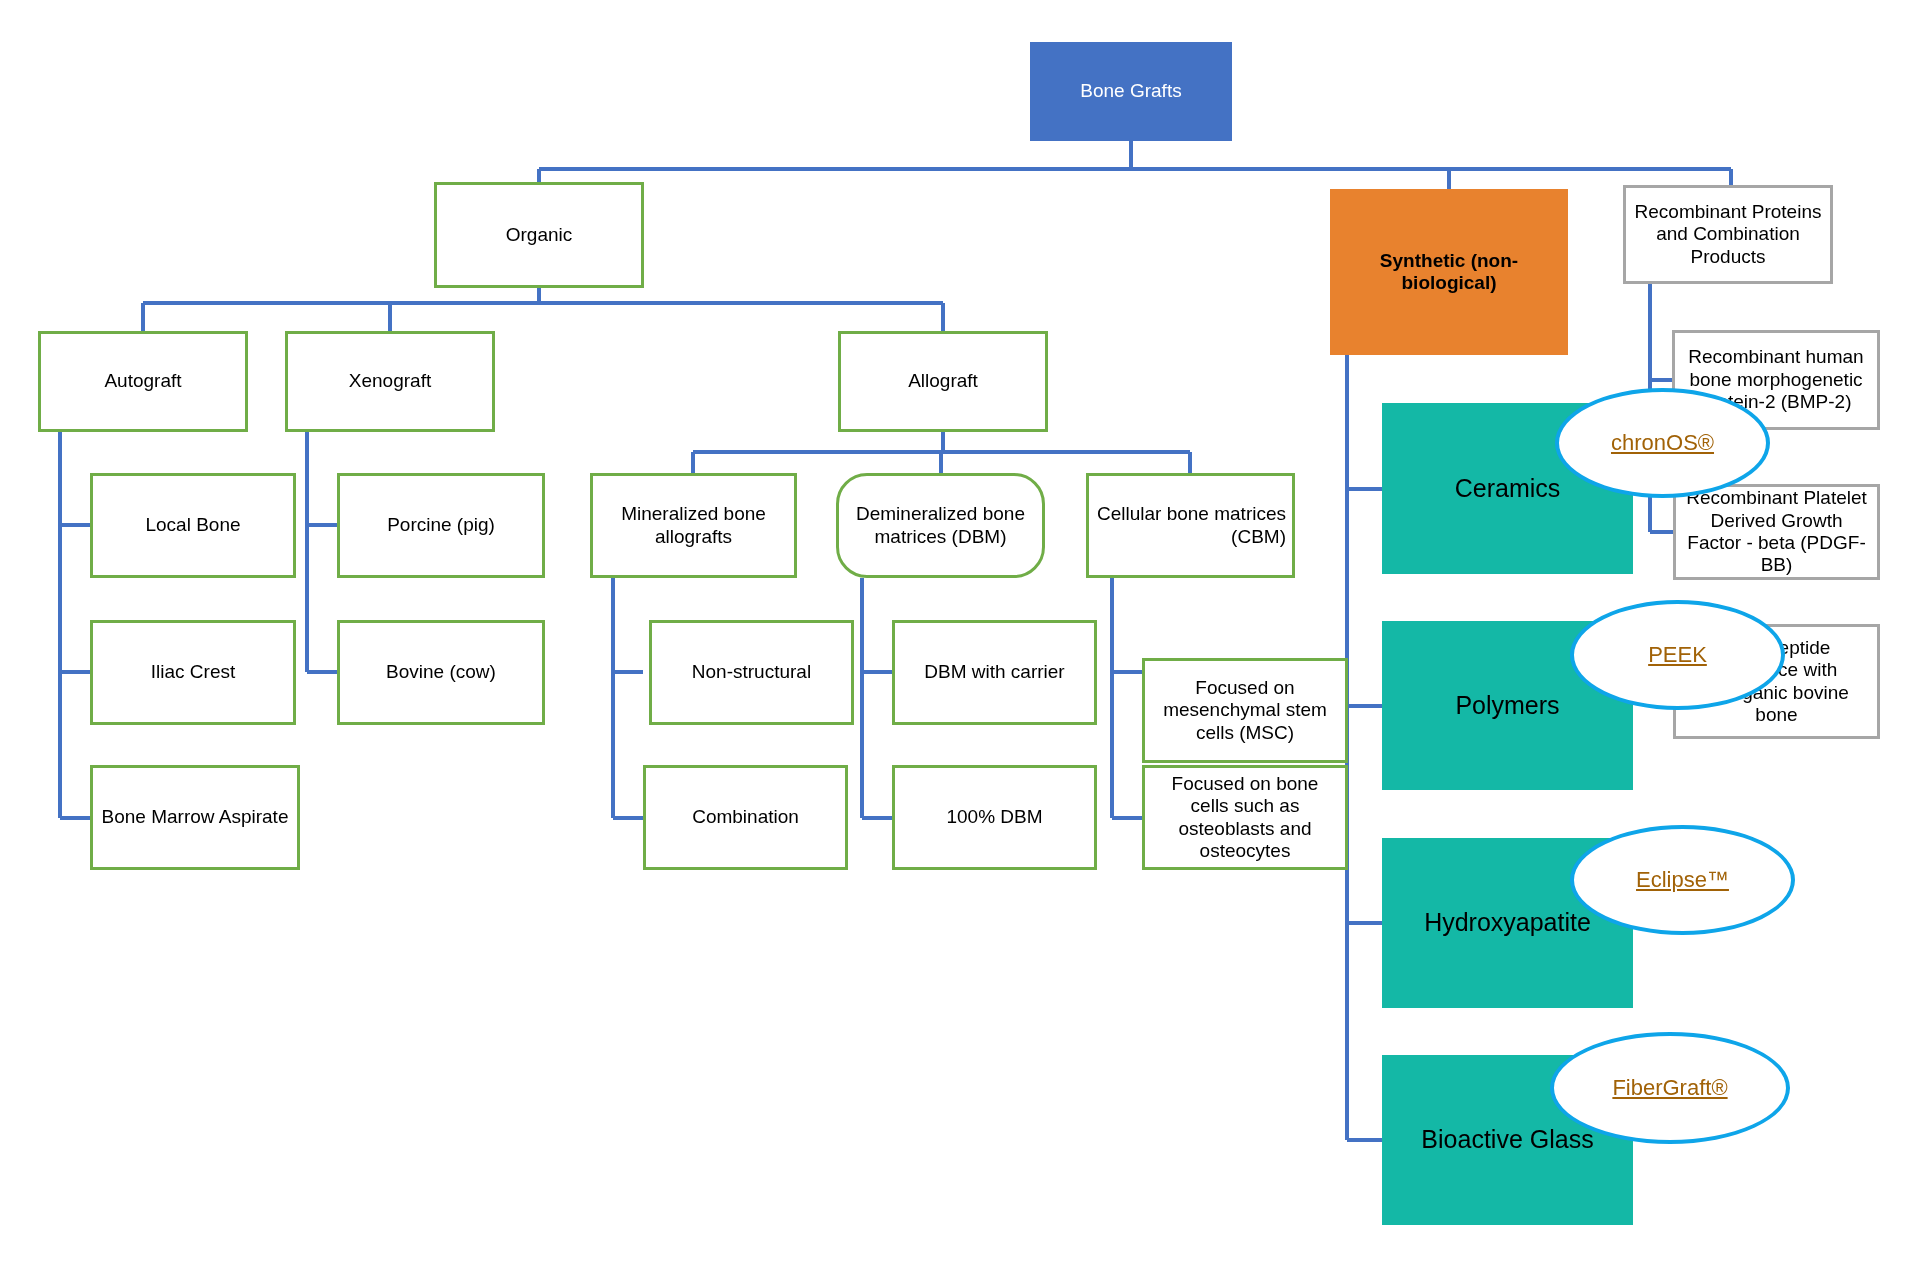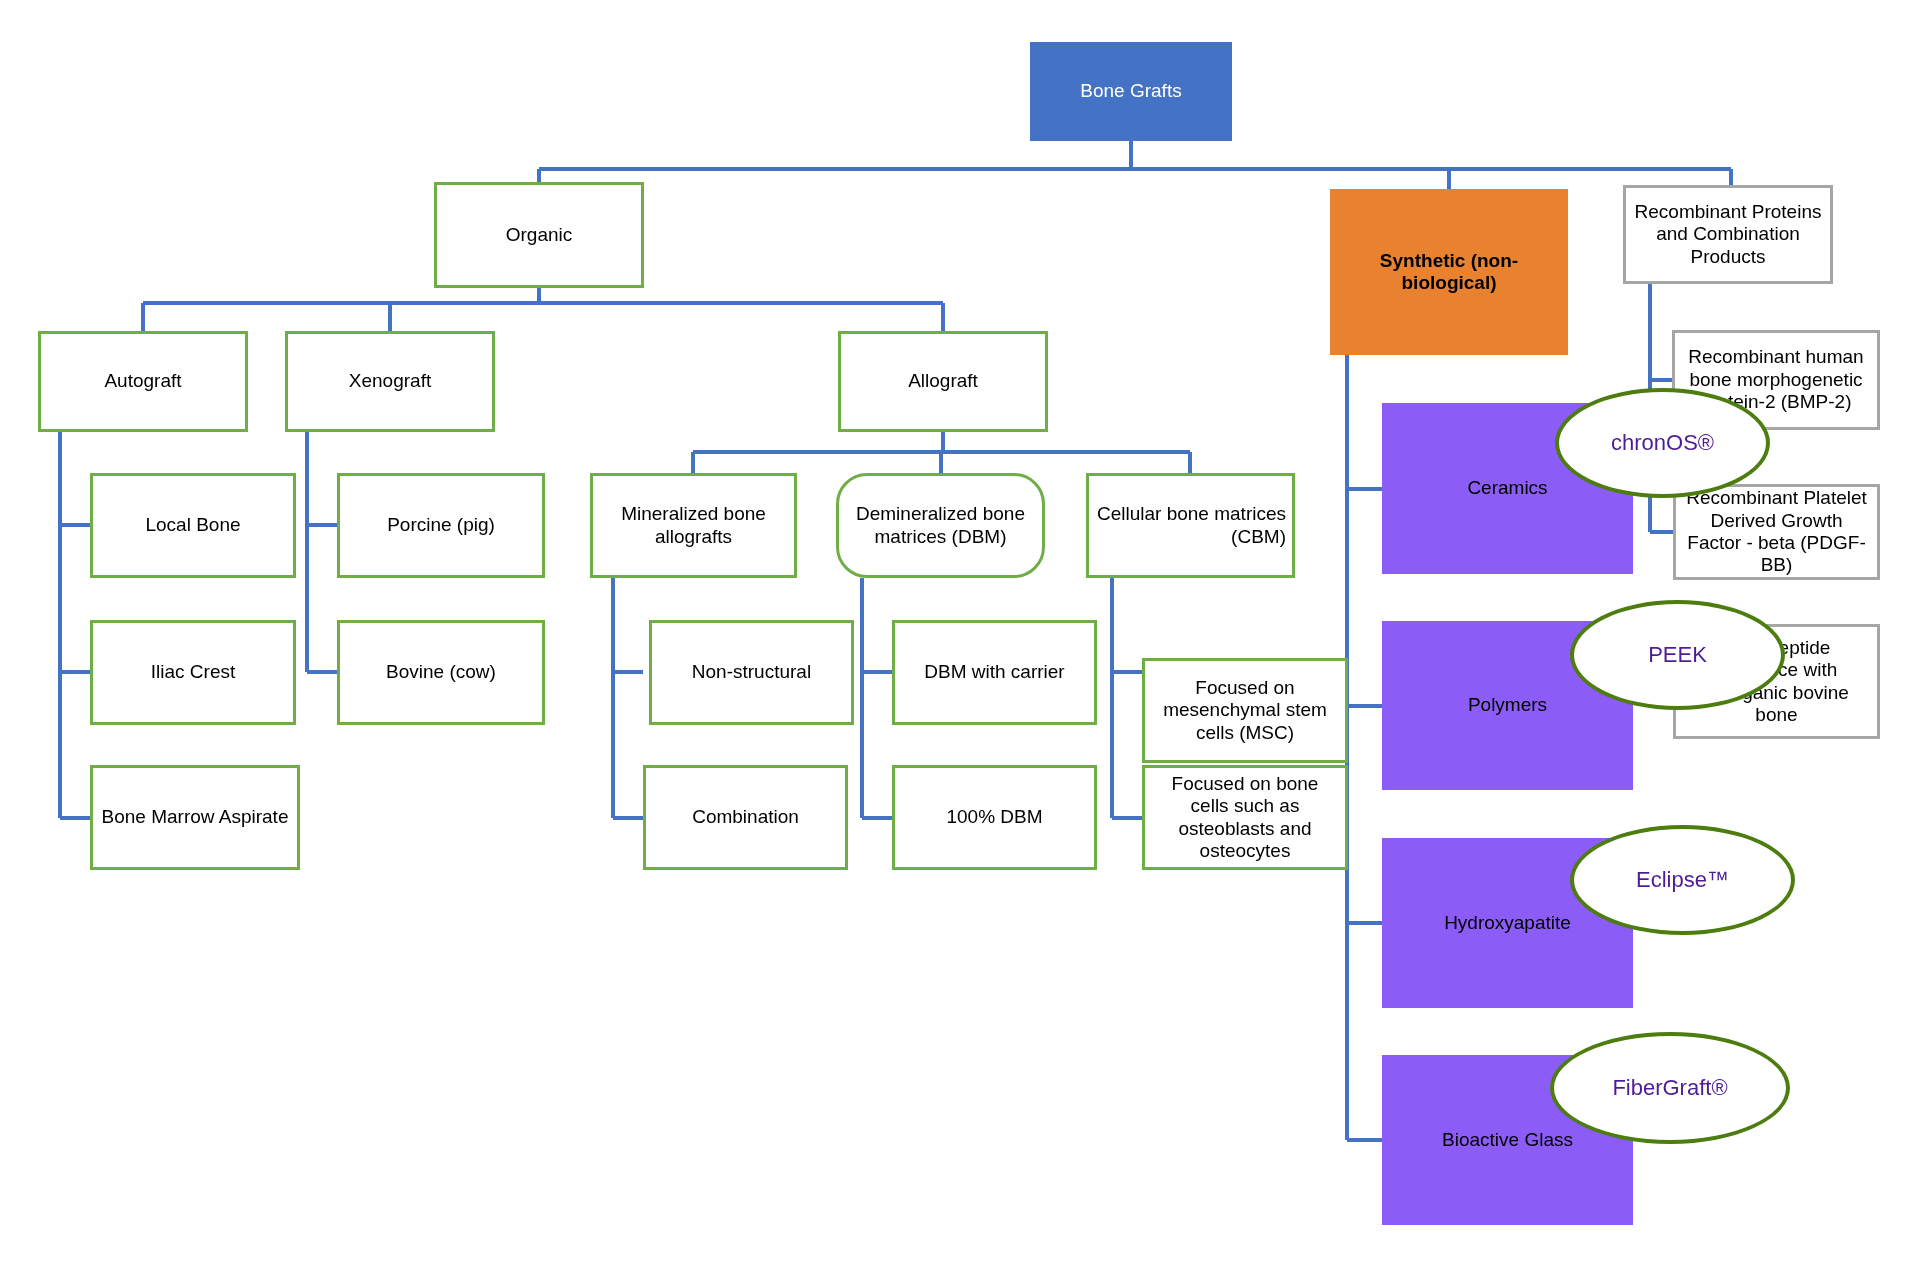--- a/index.html
+++ b/index.html
@@ -62,32 +62,33 @@
   }
   
   .node.gray {
     background: #ffffff;
     border: 3px solid #A6A6A6;
     color: #000000;
     font-size: 19px;
   }
   
   .node.peach {
-    background: #8b5cf6;
+    background: #14b8a6;
     border: none;
     color: #000000;
-    font-size: 19px;
+    font-size: 25px;
   }
   
   .node.ellipse {
     background: #ffffff;
-    border: 4px solid #4d7c0f;
+    border: 4px solid #0ea5e9;
     border-radius: 50%;
-    color: #4c1d95;
+    color: #a16207;
     font-size: 22px;
+    text-decoration: underline;
   }
   .layer-low  { z-index: 2; }
   .layer-mid  { z-index: 3; }
   .layer-high { z-index: 6; }
 </style>
 </head>
 <body>
 
 <div id="canvas">
 

